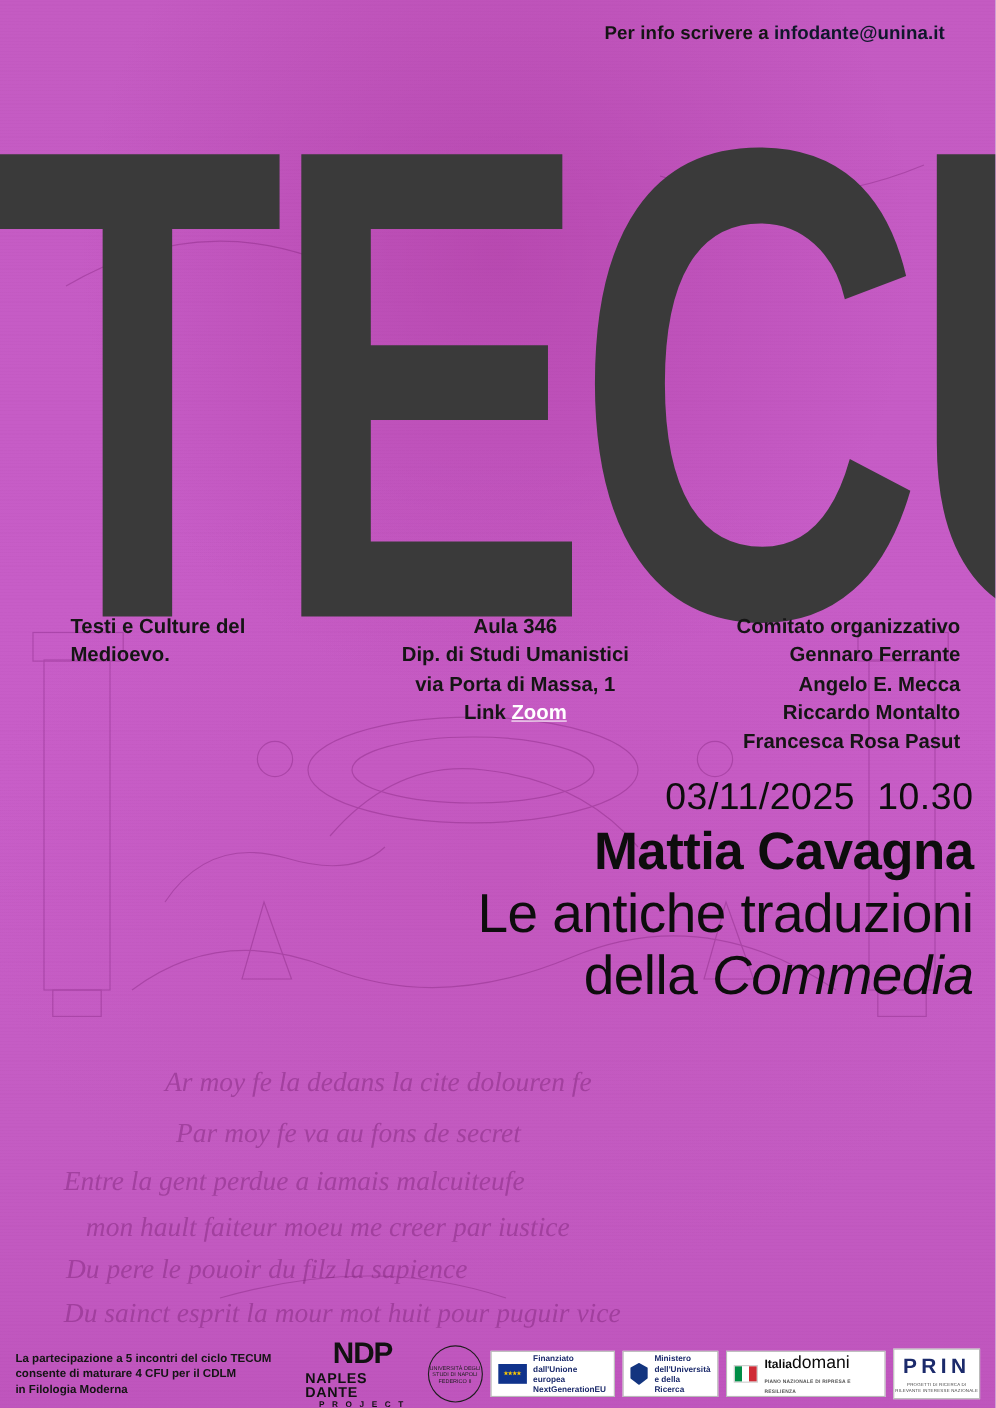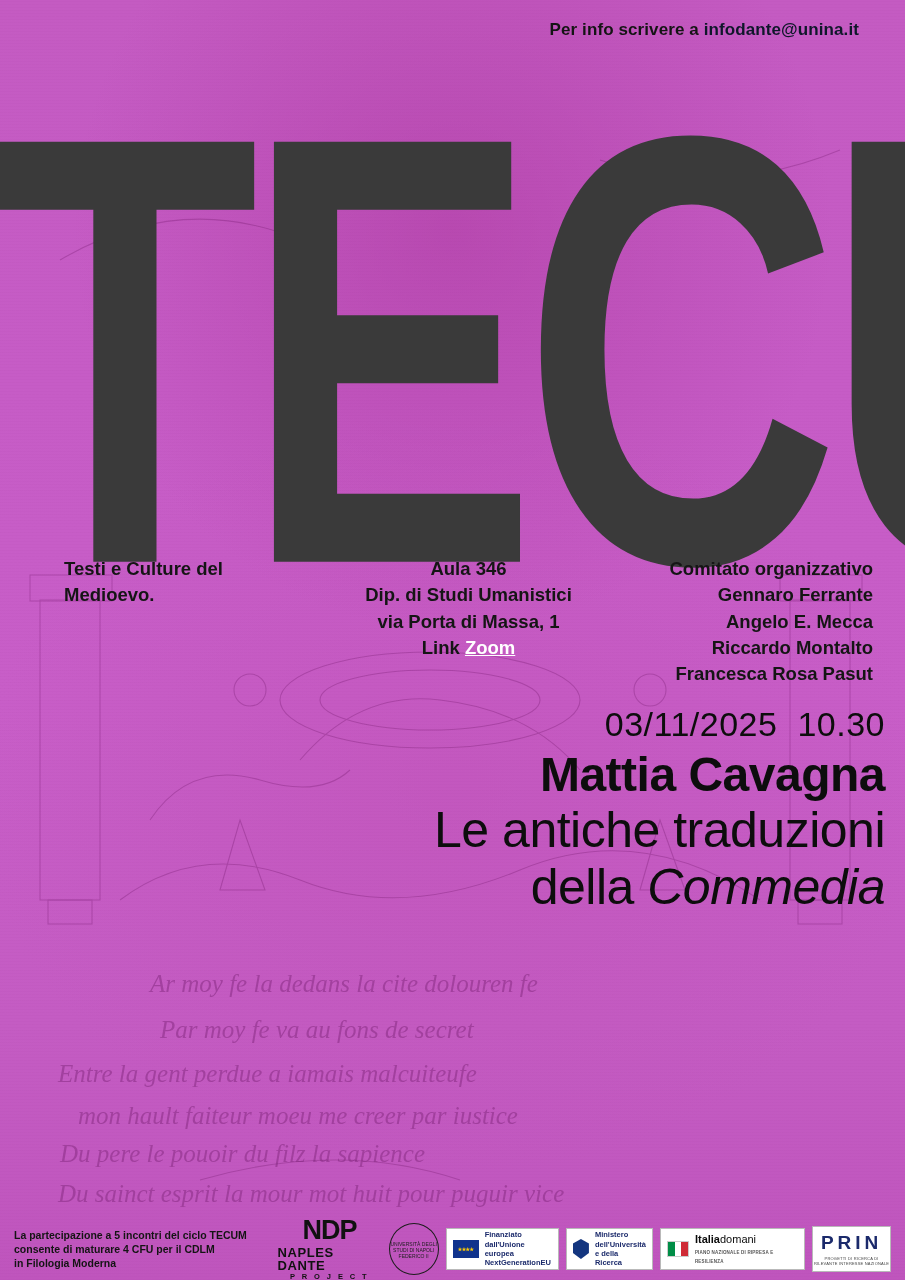--- a/index.html
+++ b/index.html
@@ -228,21 +228,21 @@
     width: 16px; height: 20px; flex: none;
     background: #13357f;
     clip-path: polygon(50% 0%, 100% 22%, 100% 70%, 50% 100%, 0% 70%, 0% 22%);
   }
   .it-flag {
     width: 20px; height: 14px; flex: none;
     background: linear-gradient(90deg, #008d46 0 33%, #ffffff 33% 66%, #cf2b36 66% 100%);
     border: .5px solid #ccc;
   }
   .ital-text .a { color: #0b0b0b; font-weight: 800; font-size: 11px; }
-  .ital-text .b { color: #0b0b0b; font-weight: 400; font-size: 11px; }
+  .ital-text .b { color: #0b0b0b; font-weight: 400; font-size: 16px; }
   .ital-text .c { color: #555; font-size: 4.5px; letter-spacing: .2px; }
   .logo-prin {
     width: 82px; height: 46px;
     background: #ffffff;
     border: 1px solid #b9b9b9;
     flex-direction: column;
     color: #1b2a6b;
   }
   .logo-prin .p { font-size: 19px; font-weight: 700; letter-spacing: 4px; }
   .logo-prin .q { font-size: 4px; letter-spacing: .2px; color: #444; margin-top: 2px; text-align:center;}

